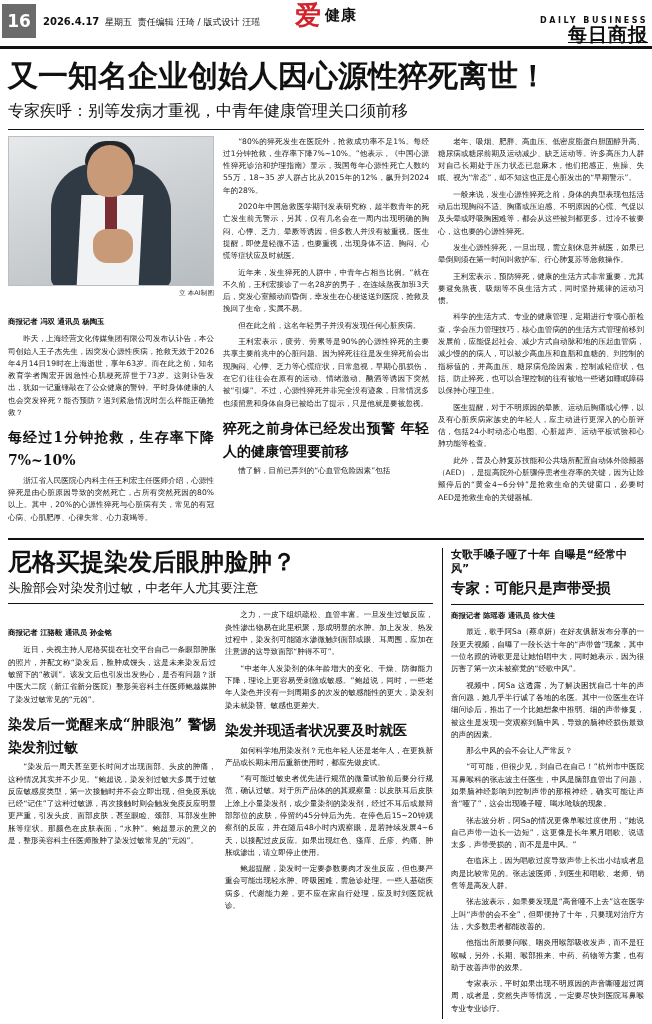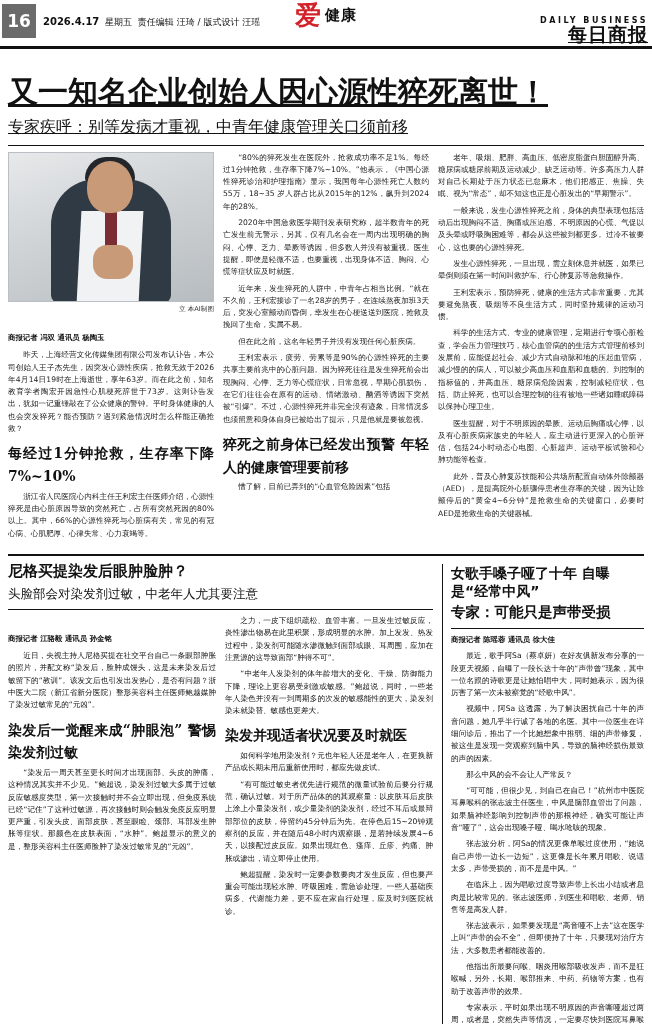--- a/index.html
+++ b/index.html
@@ -40,21 +40,21 @@
     font-size:15px;font-weight:bold;color:#111;letter-spacing:1px;
     margin-left:4px;vertical-align:4px;
   }
   .mast-right{
     position:absolute;right:4px;top:16px;text-align:right;
   }
   .mast-en{font-size:8px;letter-spacing:2.5px;color:#111;font-weight:bold;}
   .mast-cn{font-size:19px;font-weight:bold;letter-spacing:1px;color:#111;line-height:1.05;text-decoration:underline;}
 
   
-  .lead{padding:26px 8px 0 8px;text-decoration:underline;}
+  .lead{padding:10px 8px 0 8px;}
   .headline{
     font-family:"DejaVu Serif","Liberation Serif",serif;
     font-size:30px;font-weight:bold;letter-spacing:0px;line-height:1.12;
     color:#111;text-align:left;
   }
   .subhead{
     font-size:16px;margin-top:8px;color:#111;letter-spacing:0px;
     font-family:"DejaVu Sans","Liberation Sans",sans-serif;
   }
   .hr-lead{height:1px;background:#111;margin:7px 0 6px 0;}
@@ -107,30 +107,30 @@
 
   
   .thick-rule{height:2px;background:#111;margin:10px 8px 0 8px;}
 
   
   .bottom{display:flex;padding:0 8px;gap:9px;margin-top:8px;}
   .bleft{width:425px;}
   .bright{width:206px;border-left:1px solid #111;padding-left:8px;box-sizing:border-box;}
 
   .head2{
-    font-family:Liberation Mono, monospace;
-    font-size:15px;font-weight:bold;line-height:1.15;color:#111;
+    font-family:Liberation Sans, sans-serif;
+    font-size:24px;font-weight:bold;line-height:1.15;color:#111;
   }
   .sub2{font-size:12.5px;margin-top:5px;color:#111;}
   .hr2{height:1px;background:#111;margin:6px 0 5px 0;}
   .two-col{display:flex;gap:9px;}
   .two-col .c{width:208px;font-size:7.6px;line-height:1.62;text-align:justify;}
 
   .head3{
-    font-size:14px;font-weight:bold;color:#111;line-height:1.3;
+    font-size:11px;font-weight:bold;color:#111;line-height:1.3;
     font-family:"DejaVu Sans","Liberation Sans",sans-serif;
   }
   .head3b{
     font-family:"DejaVu Serif","Liberation Serif",serif;
     font-size:14.5px;font-weight:bold;margin-top:3px;color:#111;
   }
   .hr3{height:1px;background:#111;margin:6px 0 5px 0;}
   .rcol{font-size:7.6px;line-height:1.62;text-align:justify;}
 
   .small-cap{font-size:7.4px;font-weight:bold;margin:5px 0 4px 0;}
@@ -171,21 +171,21 @@
         <div class="shirt"></div>
         <div class="tie"></div>
         <div class="hair"></div>
         <div class="head"></div>
         <div class="hand"></div>
       </div>
       <div class="photo-cap">立 本AI制图</div>
       <div class="byline">商报记者 冯双 通讯员 杨陶玉</div>
       <p class="tx">昨天，上海经营文化传媒集团有限公司发布认讣告，本公司创始人王子杰先生，因突发心源性疾病，抢救无效于2026年4月14日19时在上海逝世，享年63岁。而在此之前，知名教育学者陶宏开因急性心肌梗死辞世于73岁。这则讣告发出，犹如一记重锤敲在了公众健康的警钟。平时身体健康的人也会突发猝死？能否预防？遇到紧急情况时怎么样能正确抢救？</p>
       <div class="sec-h">每经过1分钟抢救，生存率下降7%~10%</div>
-      <p class="tx">浙江省人民医院心内科主任王利宏主任医师介绍，心源性猝死是由心脏原因导致的突然死亡，占所有突然死因的80%以上。其中，66%的心源性猝死与心脏病有关，常见的有冠心病、心肌肥厚、心律失常、心力衰竭等。</p>
+      <p class="tx">浙江省人民医院心内科主任王利宏主任医师介绍，心源性猝死是由心脏原因导致的突然死亡，占所有突然死因的80%以上。其中，20%的心源性猝死与心脏病有关，常见的有冠心病、心肌肥厚、心律失常、心力衰竭等。</p>
     </div>
 
     <div class="col col2">
       <p class="tx">“80%的猝死发生在医院外，抢救成功率不足1%。每经过1分钟抢救，生存率下降7%~10%。”他表示，《中国心源性猝死诊治和护理指南》显示，我国每年心源性死亡人数约55万，18~35 岁人群占比从2015年的12%，飙升到2024年的28%。</p>
       <p class="tx">2020年中国急救医学期刊发表研究称，超半数青年的死亡发生前无警示，另其，仅有几名会在一周内出现明确的胸闷、心悸、乏力、晕厥等诱因，但多数人并没有被重视。医生提醒，即使是轻微不适，也要重视，出现身体不适、胸闷、心慌等症状应及时就医。</p>
       <p class="tx">近年来，发生猝死的人群中，中青年占相当比例。“就在不久前，王利宏接诊了一名28岁的男子，在连续熬夜加班3天后，突发心室颤动而昏倒，幸发生在心梗送送到医院，抢救及挽回了生命，实属不易。</p>
       <p class="tx">但在此之前，这名年轻男子并没有发现任何心脏疾病。</p>
       <p class="tx">王利宏表示，疲劳、劳累等是90%的心源性猝死的主要共享主要前兆中的心脏问题。因为猝死往往是发生猝死前会出现胸闷、心悸、乏力等心慌症状，日常忽视，早期心肌损伤，在它们往往会在原有的运动、情绪激动、酗酒等诱因下突然被“引爆”。不过，心源性猝死并非完全没有迹象，日常情况多也须留意和身体自身已被给出了提示，只是他就是要被忽视。</p>
       <div class="sec-h">猝死之前身体已经发出预警 年轻人的健康管理要前移</div>
       <p class="tx">惜了解，目前已弄到的“心血管危险因素”包括</p>

